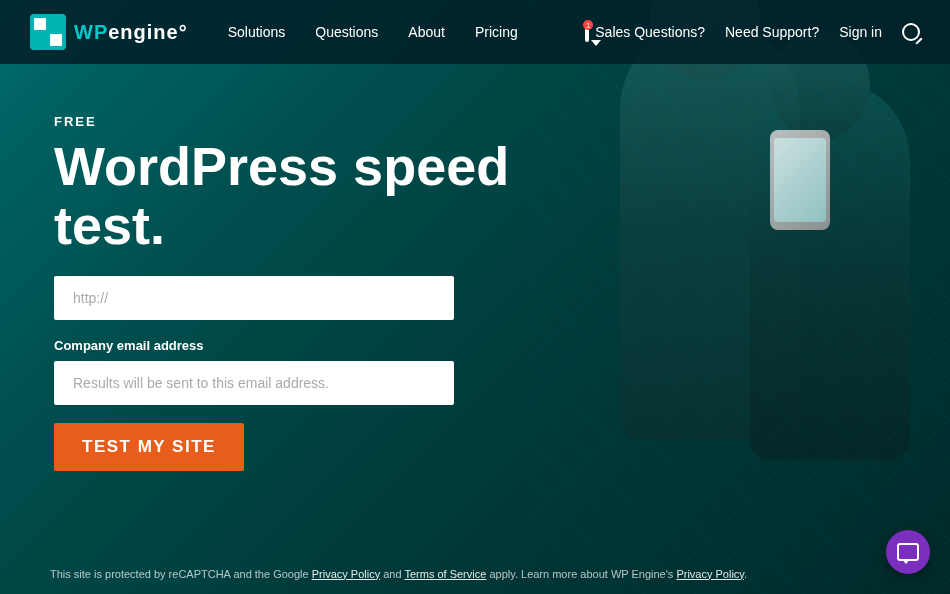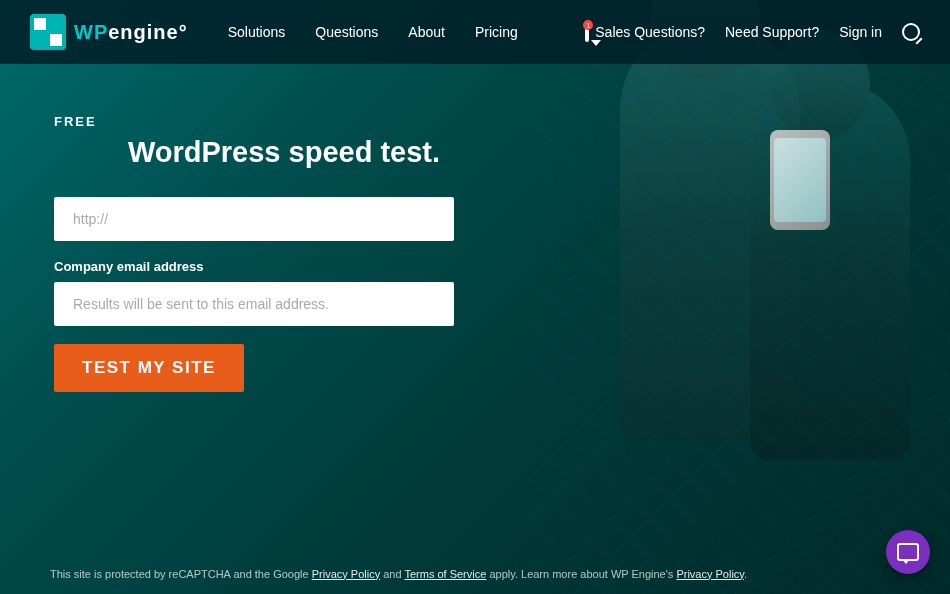--- a/index.html
+++ b/index.html
@@ -259,25 +259,24 @@
       color: white;
       font-size: 13px;
       font-weight: 700;
       letter-spacing: 2px;
       text-transform: uppercase;
       margin-bottom: 8px;
     }
 
     .hero-title {
       color: white;
-      font-size: 29px;
+      font-size: 54px;
       font-weight: 900;
       line-height: 1.1;
-      margin-bottom: 28px;
-      text-align: center;
+      margin-bottom: 20px;
     }
 
     .hero-description {
       color: rgba(255,255,255,0.9);
       font-size: 15px;
       line-height: 1.6;
       max-width: 420px;
       margin-bottom: 30px;
     }
 

